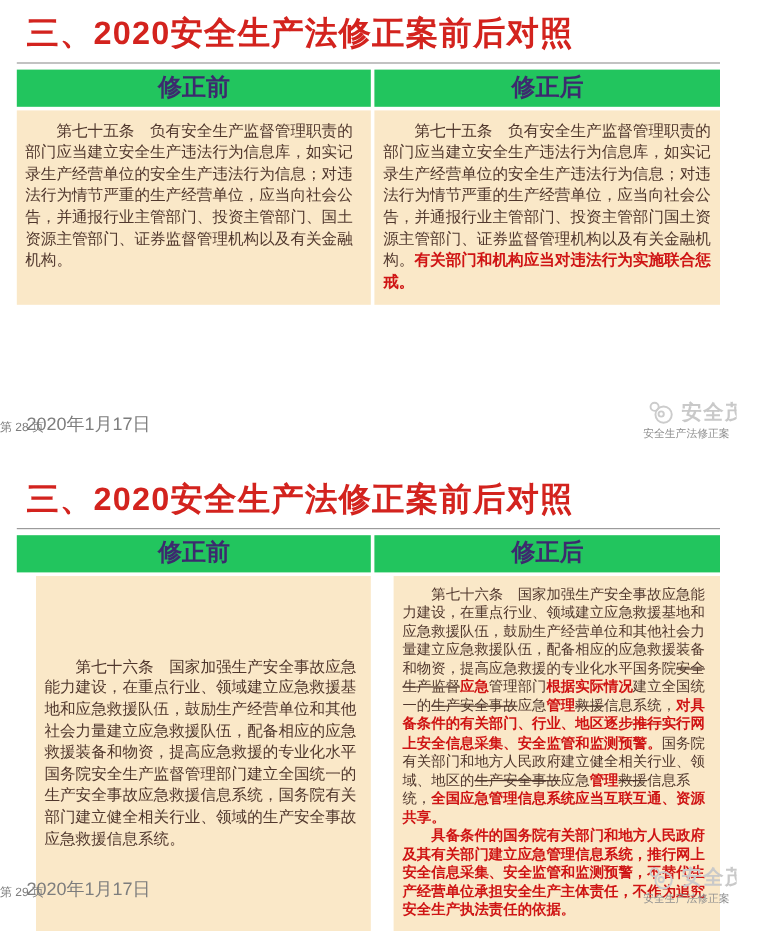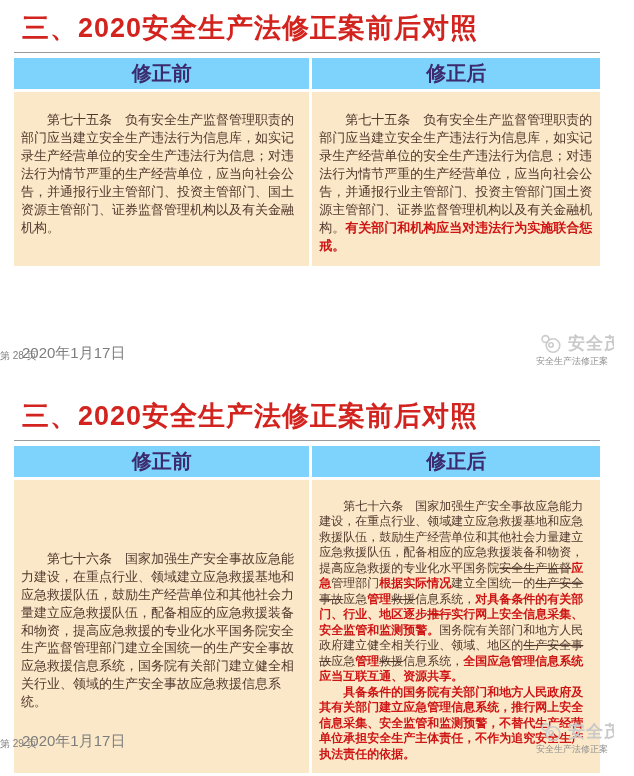--- a/index.html
+++ b/index.html
@@ -14,31 +14,31 @@
     white-space:nowrap;
   }
   .divider { margin:7px 14px 0 14px; border-top:1px solid #9b9b9b; height:0; }
 
   .cmp-table {
     margin:5px 14px 0 14px;
     display:grid; grid-template-columns:306fr 298fr;
     gap:3px; background:#ffffff;
   }
   .th {
-    background:#7dd3fc; color:#3c2a6e;
+    background:#22c55e; color:#3c2a6e;
     font-weight:bold; font-size:20px; line-height:24px;
     text-align:center; padding:3px 0 4px 0;
   }
-  .td { background:#fae8c8; padding:20px 7px 10px 7px; color:#50372d;font-family:Liberation Mono, monospace; }
+  .td { background:#fae8c8; padding:8px 7px 10px 7px; color:#50372d; }
   .td p { margin:0; text-indent:2em; }
   .td p + p { margin-top:0; }
   .t-md { font-size:13px; line-height:1.38; }
   .t-sm { font-size:12px; line-height:1.29; }
   .h-s1 { min-height:118px; }
-  .h-s2 { min-height:212px; }
+  .h-s2 { min-height:212px;margin-left:16px; }
   .vcenter { display:flex; align-items:center; }
   .vcenter .tbox { width:100%; }
 
   .run-normal { color:#50372d; }
   .run-red { color:#cf1414; font-weight:bold; }
   .run-strike { color:#50372d; text-decoration:line-through; }
   .run-redstrike { color:#cf1414; font-weight:bold; text-decoration:line-through; }
 
   .footer-date {
     position:absolute; left:22px; bottom:25px;

